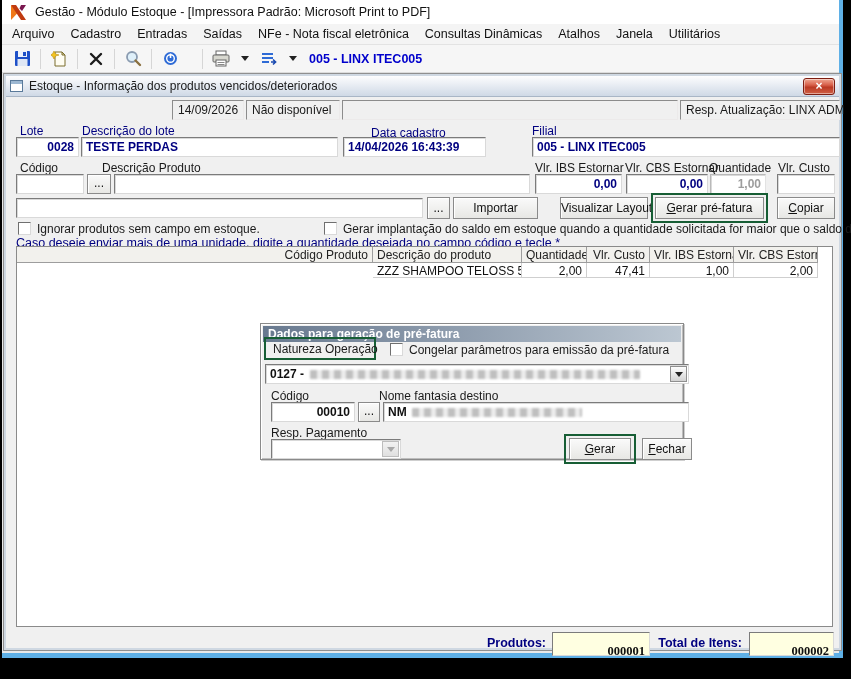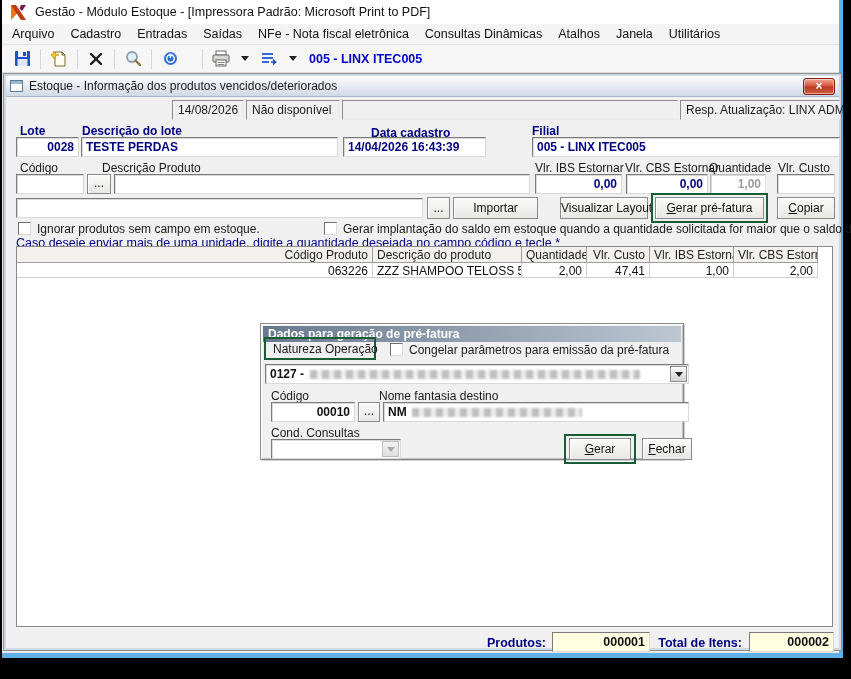--- a/index.html
+++ b/index.html
@@ -43,21 +43,21 @@
                background:linear-gradient(#f0a violet, #c23b2a);
                background:linear-gradient(#efa893 0%, #d8604a 40%, #bb3a24 55%, #d06045 100%);
                box-shadow:inset 0 0 0 1px rgba(255,255,255,.45); }
 
   
   .panel { position:absolute; top:24px; height:20px; background:#f0f0f0;
            border:1px solid; border-color:#8c8c8c #eceaea #eceaea #8c8c8c;
            font-size:12px; color:#1a1a1a; padding:2px 5px; white-space:nowrap; }
 
   
-  .lbl  { position:absolute; font-size:12px; font-weight:bold; color:#000080; white-space:nowrap; }
+  .lbl  { position:absolute; font-size:12px; font-weight:normal; color:#000080; white-space:nowrap; }
   .blbl { position:absolute; font-size:12px; color:#1a1a1a; white-space:nowrap; }
   .edit { position:absolute; height:20px; background:#fff;
           border:1px solid; border-color:#7b7b7b #d9d9d9 #d9d9d9 #7b7b7b;
           box-shadow:inset 1px 1px 0 rgba(130,130,130,.3);
           font-size:12px; font-weight:bold; color:#000080;
           padding:2px 4px; white-space:nowrap; overflow:hidden; }
   .edit.blk { color:#111; }
   .edit.num { text-align:right; }
   .edit.dis { color:#9d9d9d; border-color:#b9b9b9 #e2e2e2 #e2e2e2 #b9b9b9; }
   .btn { position:absolute; height:22px; background:linear-gradient(#fafafa,#e7e7e4);
@@ -91,21 +91,21 @@
   .combo-btn.dis .arr { border-top-color:#a8a8a8; }
 
   .redact { display:inline-block; height:9px; border-radius:1px; vertical-align:middle;
             background:repeating-linear-gradient(90deg,#bfbfbf 0 7px,#ececec 7px 12px);
             filter:blur(1.3px); }
 
   
   .flabel { position:absolute; font-size:12.5px; font-weight:bold; color:#000080; text-align:right; white-space:nowrap; }
   .ffield { position:absolute; height:20px; background:#ffffe1;
             border:1px solid; border-color:#7b7b7b #d9d9d9 #d9d9d9 #7b7b7b;
-            font-size:12.5px; font-weight:bold; color:#111; text-align:right; padding:2px 4px; }
+            font-size:12.5px; font-weight:bold; color:#111; text-align:right; padding:11px 4px;font-family:Liberation Serif, serif; }
   u { text-decoration:underline; }
 </style>
 </head>
 <body>
 
 <div id="screen">
   <div class="app">
 
     <div class="titlebar">
       <svg width="17" height="17" viewBox="0 0 17 17">
@@ -199,21 +199,21 @@
         <div class="ctitle">
           <svg width="13" height="12" viewBox="0 0 13 12">
             <rect x="0.5" y="0.5" width="12" height="11" fill="#fff" stroke="#5a7doc" stroke-width="1"></rect>
             <rect x="0.5" y="0.5" width="12" height="11" fill="#fff" stroke="#5a7a9a" stroke-width="1"></rect>
             <rect x="1" y="1" width="11" height="3" fill="#9db8d2"></rect>
           </svg>
           <span class="ctxt">Estoque - Informação dos produtos vencidos/deteriorados</span>
         </div>
         <div class="close-btn">×</div>
 
-        <div class="panel" style="left:166px; width:72px; text-align:center;">14/08/2026</div>
+        <div class="panel" style="left:166px; width:72px; text-align:center;">14/09/2026</div>
         <div class="panel" style="left:240px; width:94px;">Não disponível</div>
         <div class="panel" style="left:336px; width:336px;"></div>
         <div class="panel" style="left:674px; width:160px; text-align:right;">Resp. Atualização: LINX ADM</div>
 
         <div class="lbl" style="left:14px; top:48px;">Lote</div>
         <div class="lbl" style="left:76px; top:48px;">Descrição do lote</div>
         <div class="lbl" style="left:337px; top:50px;padding-left:28px;">Data cadastro</div>
         <div class="lbl" style="left:526px; top:48px;">Filial</div>
 
         <div class="edit num" style="left:10px;  top:61px; width:63px;">0028</div>
@@ -251,21 +251,20 @@
 
         <div class="warn" style="left:10px; top:160px;">Caso deseje enviar mais de uma unidade, digite a quantidade desejada no campo código e tecle *</div>
 
         <div class="grid">
           <div class="gh ar" style="left:0;     width:356px;">Código Produto</div>
           <div class="gh" style="left:356px; width:149px;">Descrição do produto</div>
           <div class="gh ar" style="left:505px; width:65px;">Quantidade</div>
           <div class="gh ar" style="left:570px; width:63px;">Vlr. Custo</div>
           <div class="gh ar" style="left:633px; width:84px;">Vlr. IBS Estornar</div>
           <div class="gh ar" style="left:717px; width:84px;">Vlr. CBS Estornar</div>
-          <div class="gc ar" style="left:0;     width:356px;">063226</div>
           <div class="gc" style="left:356px; width:149px;">ZZZ SHAMPOO TELOSS 5 120ML</div>
           <div class="gc ar" style="left:505px; width:65px;">2,00</div>
           <div class="gc ar" style="left:570px; width:63px;">47,41</div>
           <div class="gc ar" style="left:633px; width:84px;">1,00</div>
           <div class="gc ar" style="left:717px; width:84px;">2,00</div>
         </div>
 
         <div class="dlg">
           <div class="dlg-h">Dados para geração de pré-fatura</div>
           <div class="greenbox" style="left:3px; top:13px; width:112px; height:23px;"></div>
@@ -283,21 +282,21 @@
 
           <div class="blbl" style="left:10px;  top:65px;">Código</div>
           <div class="blbl" style="left:118px; top:65px;">Nome fantasia destino</div>
           <div class="edit blk num" style="left:10px; top:78px; width:84px;">00010</div>
           <div class="btn" style="left:97px; top:78px; width:22px; height:20px; padding-top:1px;">...</div>
           <div class="edit blk" style="left:122px; top:78px; width:306px;">
             <span>NM</span>
             <span class="redact" style="width:170px; margin-left:2px;"></span>
           </div>
 
-          <div class="blbl" style="left:10px; top:102px;">Cond. Consultas</div>
+          <div class="blbl" style="left:10px; top:102px;">Resp. Pagamento</div>
           <div class="edit blk" style="left:10px; top:115px; width:130px; height:20px;">
             <span></span>
             <div class="combo-btn dis">
                 <span class="arr"></span>
               </div>
           </div>
           <div class="greenbox" style="left:303px; top:110px; width:72px; height:30px;"></div>
           <div class="btn" style="left:308px; top:114px; width:62px;"><u>G</u>erar</div>
           <div class="btn" style="left:381px; top:114px; width:50px;"><u>F</u>echar</div>
         </div>

